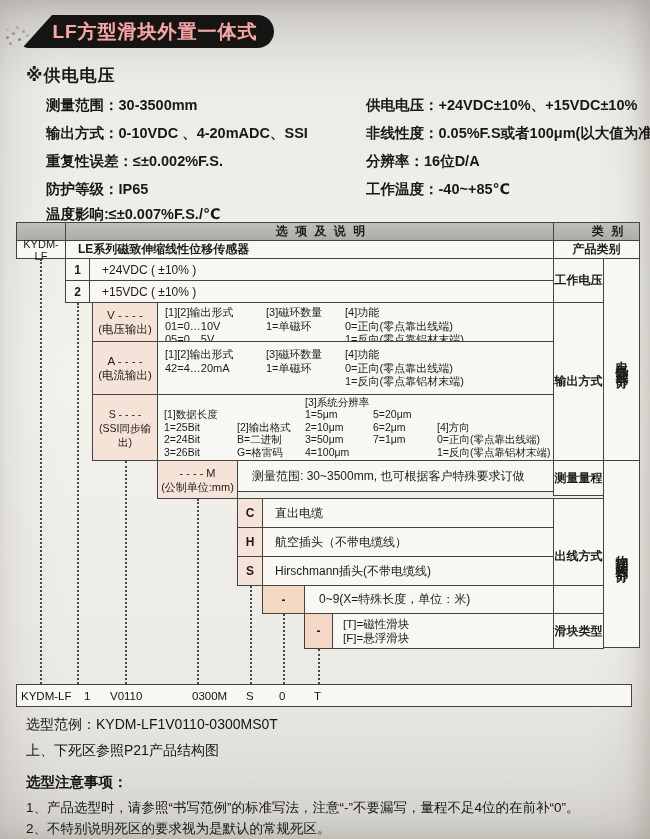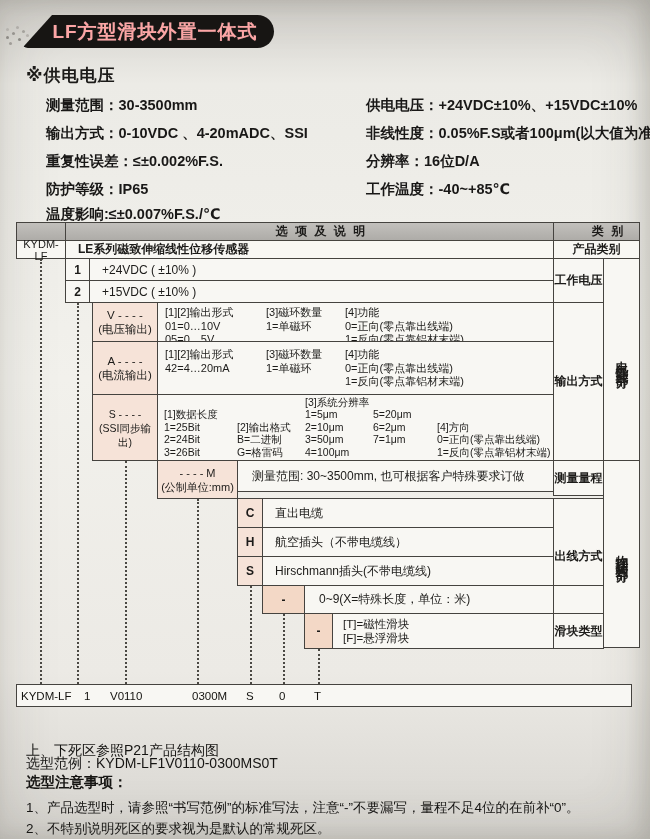--- a/index.html
+++ b/index.html
@@ -210,19 +210,19 @@
   <div class="cell" style="left:16px;top:684px;width:616px;height:23px">
     <span class="exv" style="left:4px">KYDM-LF</span>
     <span class="exv" style="left:67px">1</span>
     <span class="exv" style="left:93px">V0110</span>
     <span class="exv" style="left:175px">0300M</span>
     <span class="exv" style="left:229px">S</span>
     <span class="exv" style="left:262px">0</span>
     <span class="exv" style="left:297px">T</span>
   </div>
 
-  <div class="foot" style="left:26px;top:755px">选型范例：KYDM-LF1V0110-0300MS0T</div>
+  <div class="foot" style="left:26px;top:716px">选型范例：KYDM-LF1V0110-0300MS0T</div>
   <div class="foot" style="left:26px;top:742px">上、下死区参照P21产品结构图</div>
   <div class="foot" style="left:26px;top:773px;font-weight:bold;font-size:14.5px">选型注意事项：</div>
   <div class="foot" style="left:26px;top:799px;font-size:13.5px">1、产品选型时，请参照“书写范例”的标准写法，注意“-”不要漏写，量程不足4位的在前补“0”。</div>
   <div class="foot" style="left:26px;top:820px;font-size:13.5px">2、不特别说明死区的要求视为是默认的常规死区。</div>
 
 </div>
 
 </body></html>

